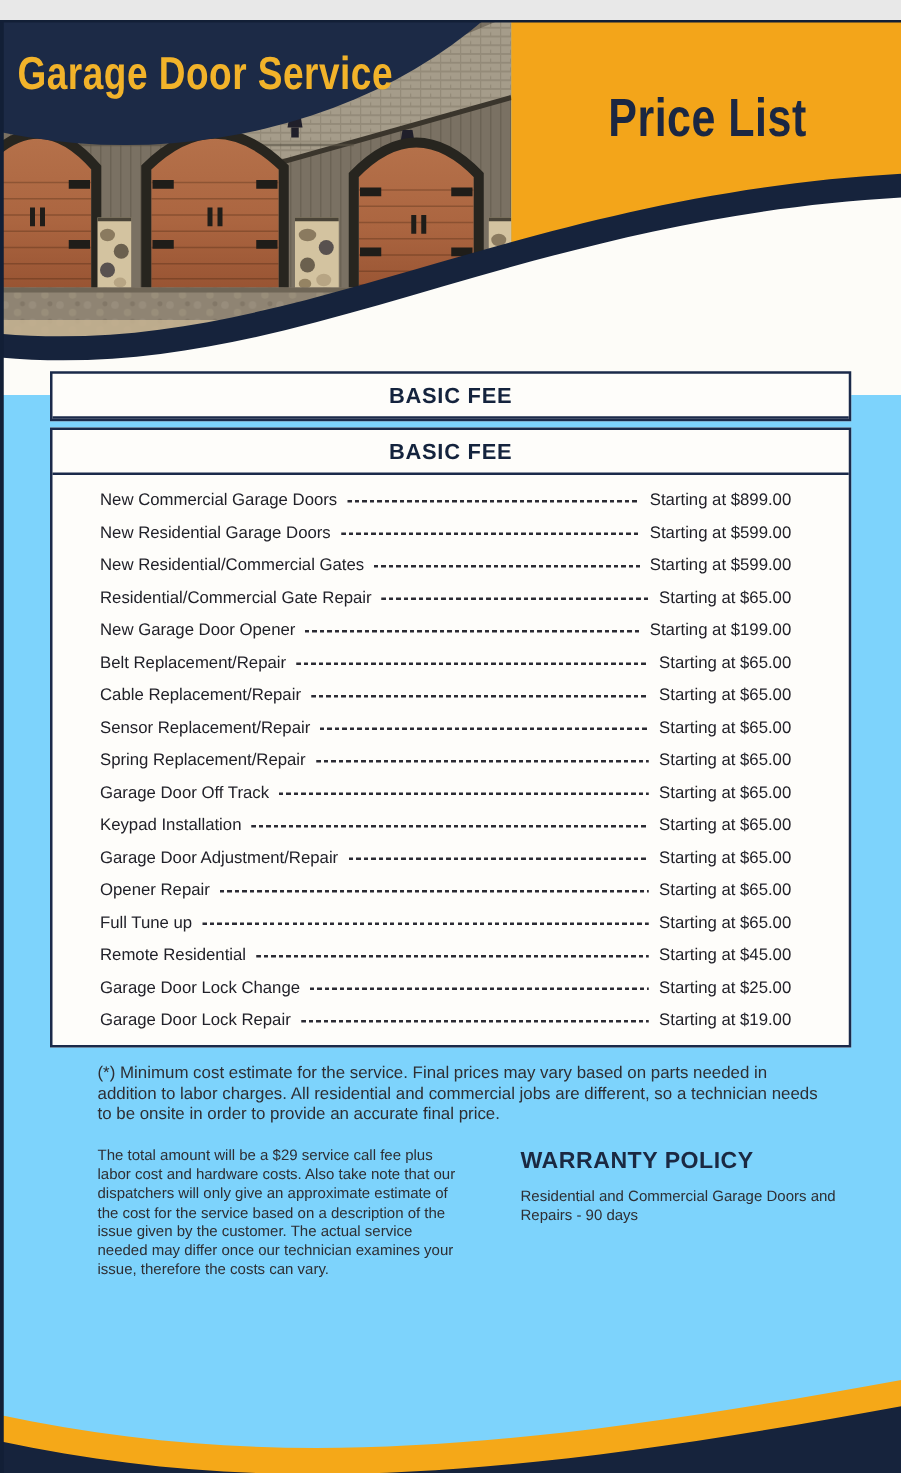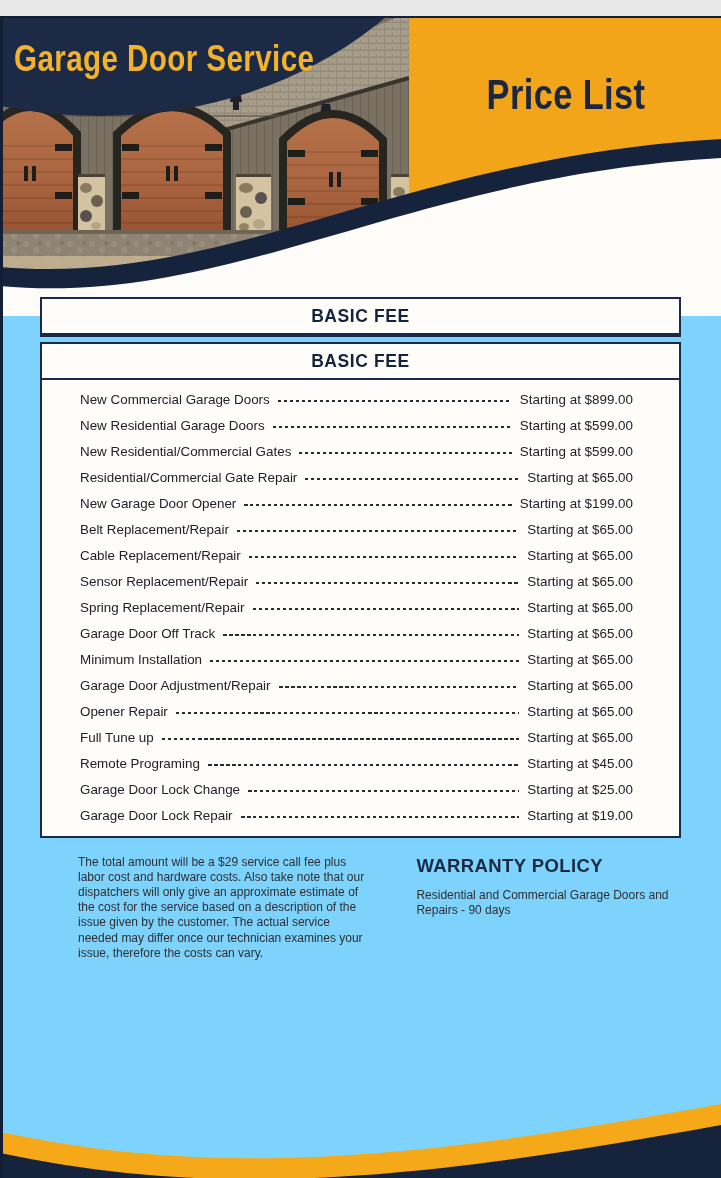--- a/index.html
+++ b/index.html
@@ -273,21 +273,21 @@
             <span class="fee-price">Starting at $65.00</span>
           </div>
 
           <div class="fee-row">
             <span class="fee-label">Garage Door Off Track</span>
             <span class="leader"></span>
             <span class="fee-price">Starting at $65.00</span>
           </div>
 
           <div class="fee-row">
-            <span class="fee-label">Minimum Installation</span>
+            <span class="fee-label">Keypad Installation</span>
             <span class="leader"></span>
             <span class="fee-price">Starting at $65.00</span>
           </div>
 
           <div class="fee-row">
             <span class="fee-label">Garage Door Adjustment/Repair</span>
             <span class="leader"></span>
             <span class="fee-price">Starting at $65.00</span>
           </div>
 
@@ -297,39 +297,40 @@
             <span class="fee-price">Starting at $65.00</span>
           </div>
 
           <div class="fee-row">
             <span class="fee-label">Full Tune up</span>
             <span class="leader"></span>
             <span class="fee-price">Starting at $65.00</span>
           </div>
 
           <div class="fee-row">
-            <span class="fee-label">Remote Programing</span>
+            <span class="fee-label">Remote Residential</span>
             <span class="leader"></span>
             <span class="fee-price">Starting at $45.00</span>
           </div>
 
           <div class="fee-row">
             <span class="fee-label">Garage Door Lock Change</span>
             <span class="leader"></span>
             <span class="fee-price">Starting at $25.00</span>
           </div>
 
           <div class="fee-row">
             <span class="fee-label">Garage Door Lock Repair</span>
             <span class="leader"></span>
             <span class="fee-price">Starting at $19.00</span>
           </div>
         </div>
     </section>
 
+    <p class="footnote">(*) Minimum cost estimate for the service. Final prices may vary based on parts needed in addition to labor charges. All residential and commercial jobs are different, so a technician needs to be onsite in order to provide an accurate final price.</p>
 
     <div class="cols">
       <div class="col left">
         <p>The total amount will be a $29 service call fee plus labor cost and hardware costs. Also take note that our dispatchers will only give an approximate estimate of the cost for the service based on a description of the issue given by the customer. The actual service needed may differ once our technician examines your issue, therefore the costs can vary.</p>
       </div>
       <div class="col right">
         <h3>WARRANTY POLICY</h3>
         <p>Residential and Commercial Garage Doors and Repairs - 90 days</p>
       </div>
     </div>

